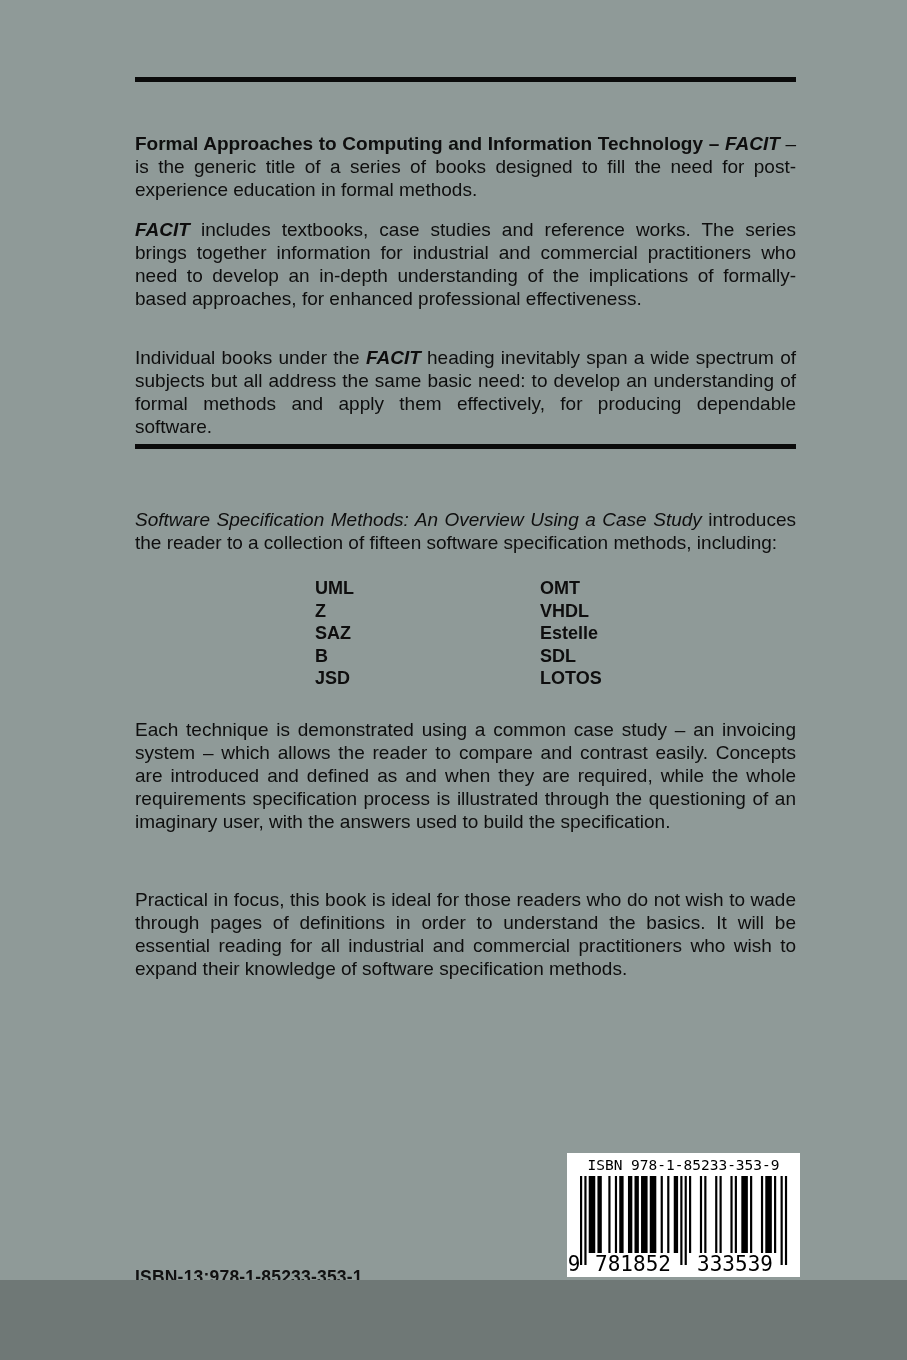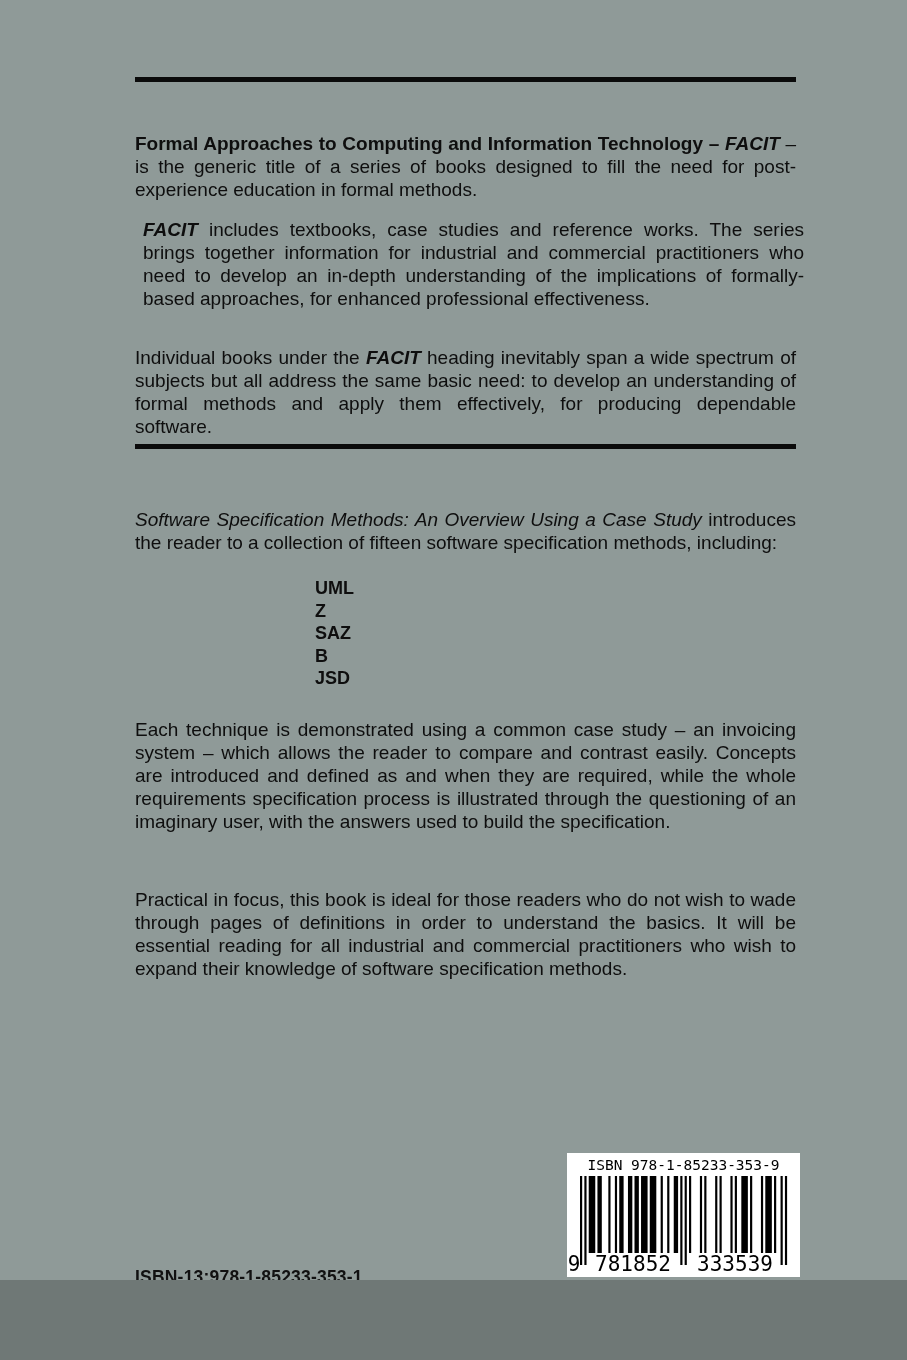--- a/index.html
+++ b/index.html
@@ -31,21 +31,21 @@
     width: 661px;
     font-size: 19px;
     line-height: 23px;
     text-align: justify;
   }
   .seg-bold { font-weight: 700; }
   .seg-bolditalic { font-weight: 700; font-style: italic; }
   .seg-italic { font-style: italic; margin-top: 39px; }
 
   .p1 { top: 113px; }
-  .p2 { top: 199px; margin-left: 8px; }
+  .p2 { top: 199px; }
   .p3 { top: 327px; }
   .p4 { top: 489px; }
   .p5 { top: 710px; margin-top: 8px; }
   .p6 { top: 869px; }
 
   .methods-list {
     position: absolute;
     top: 577px;
     left: 135px;
     width: 661px;
@@ -109,20 +109,27 @@
   <p class="para p4"><span class="seg-italic">Software Specification Methods: An Overview Using a Case Study</span><span class="seg-regular"> introduces the reader to a collection of fifteen software specification methods, including:</span></p>
 
   <div class="methods-list">
     <div class="methods-col left">
       <div>UML</div>
       <div>Z</div>
       <div>SAZ</div>
       <div>B</div>
       <div>JSD</div>
     </div>
+    <div class="methods-col right">
+      <div>OMT</div>
+      <div>VHDL</div>
+      <div>Estelle</div>
+      <div>SDL</div>
+      <div>LOTOS</div>
+    </div>
   </div>
 
   <p class="para p5">Each technique is demonstrated using a common case study – an invoicing system – which allows the reader to compare and contrast easily. Concepts are introduced and defined as and when they are required, while the whole requirements specification process is illustrated through the questioning of an imaginary user, with the answers used to build the specification.</p>
 
   <p class="para p6">Practical in focus, this book is ideal for those readers who do not wish to wade through pages of definitions in order to understand the basics. It will be essential reading for all industrial and commercial practitioners who wish to expand their knowledge of software specification methods.</p>
 
   <div class="barcode-box">
     <svg id="barcode-svg" width="233" height="124" viewBox="0 0 233 124">
       <rect x="0" y="0" width="233" height="124" fill="#ffffff"></rect>
       <text x="116.5" y="17" text-anchor="middle" font-family="DejaVu Sans Mono, monospace" font-size="14.5" fill="#000">ISBN 978-1-85233-353-9</text>

